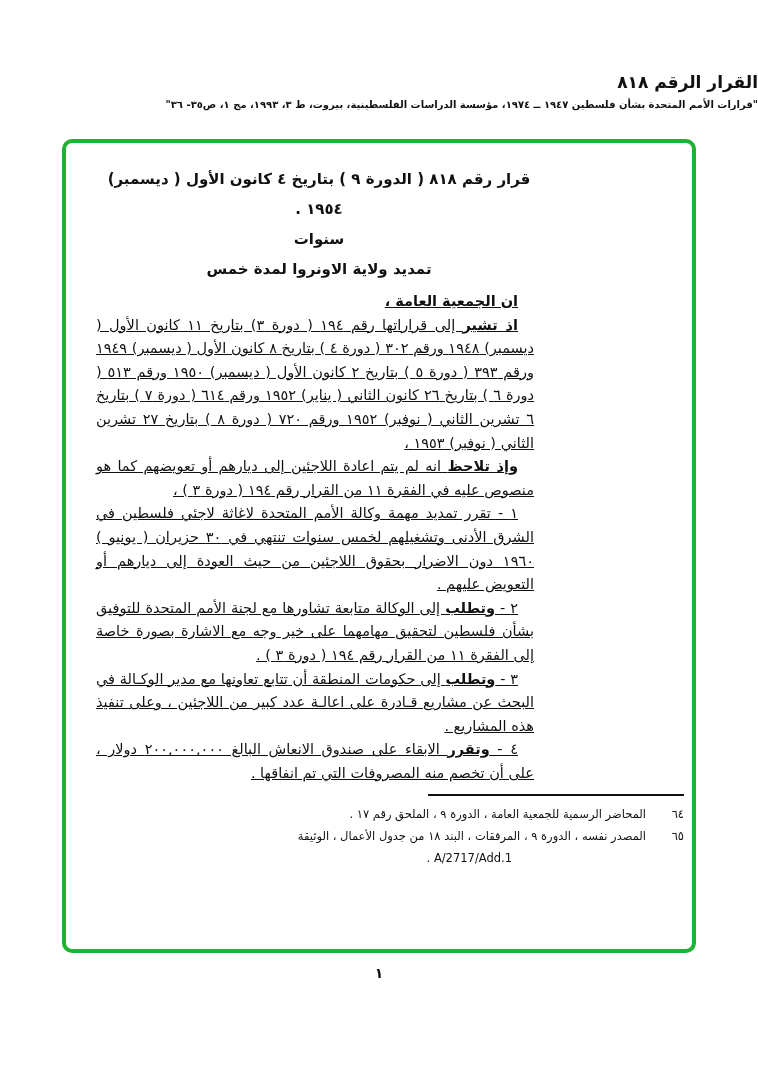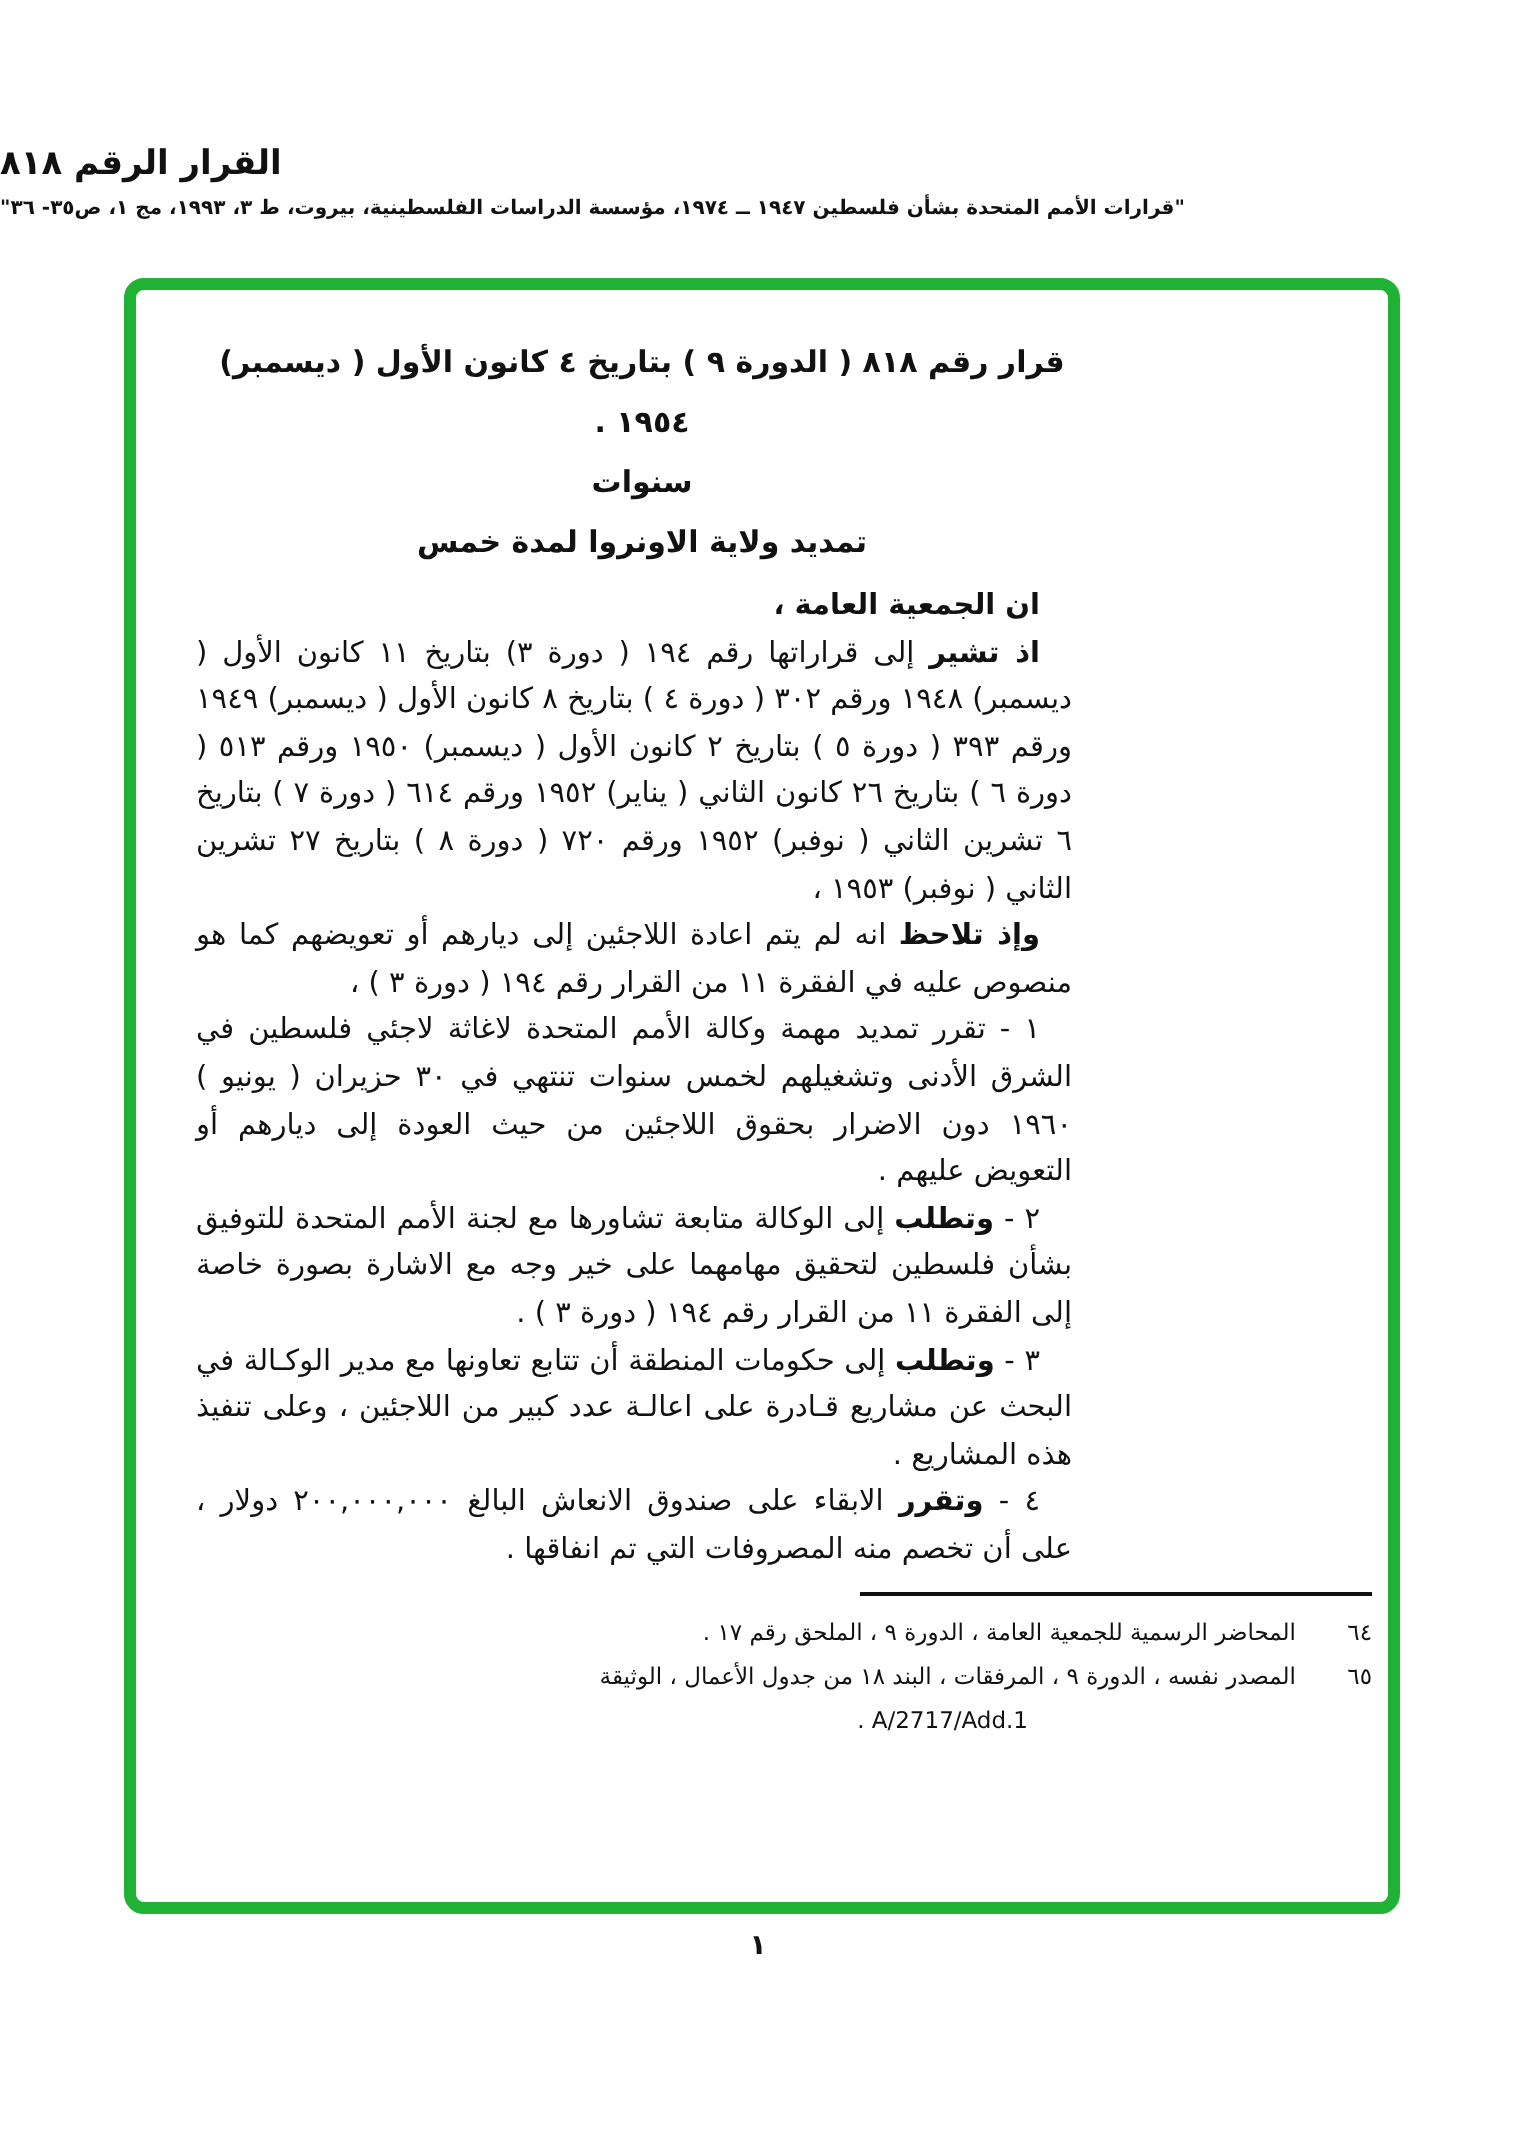--- a/index.html
+++ b/index.html
@@ -7,52 +7,53 @@
     width: 758px; height: 1078px;
     background: #ffffff;
     font-family: "DejaVu Sans", sans-serif;
     color: #111111;
     position: relative;
     direction: rtl;
     overflow: hidden;
   }
   .page-header {
     position: absolute; top: 72px; left: 0; right: 0;
-    text-align: left;
+    text-align: right;
   }
   .res-title {
     font-size: 17px; font-weight: 700; line-height: 20px;
   }
   .citation {
     margin-top: 7px;
     font-size: 10px; font-weight: 700;
     white-space: nowrap;
     letter-spacing: 0;
   }
   .doc-frame {
     position: absolute; left: 62px; top: 139px;
     width: 626px; height: 806px;
-    border: 6px solid #14b8a6;
+    border: 4px solid #14b8a6;
     border-radius: 10px;
     background: #ffffff;
     overflow: hidden;
     box-sizing: content-box;
   }
   .doc-heading {
     margin: 21px 150px 6px 30px;
     text-align: center;
     font-weight: 700;
     font-size: 15px;
     line-height: 30px;
   }
   .doc-body {
     margin: 5px 158px 0 30px;
     text-align: justify;
     font-size: 14.5px;
     line-height: 23.6px;
+    text-decoration: underline;
   }
   .doc-body p { margin: 0; text-indent: 16px; }
   .doc-body b { font-weight: 700; }
   .doc-body sup { font-size: 9px; line-height: 0; }
   .fn-divider {
     width: 256px;
     border-top: 2px solid #111111;
     margin: 9px 8px 7px auto;
   }
   .footnotes {

